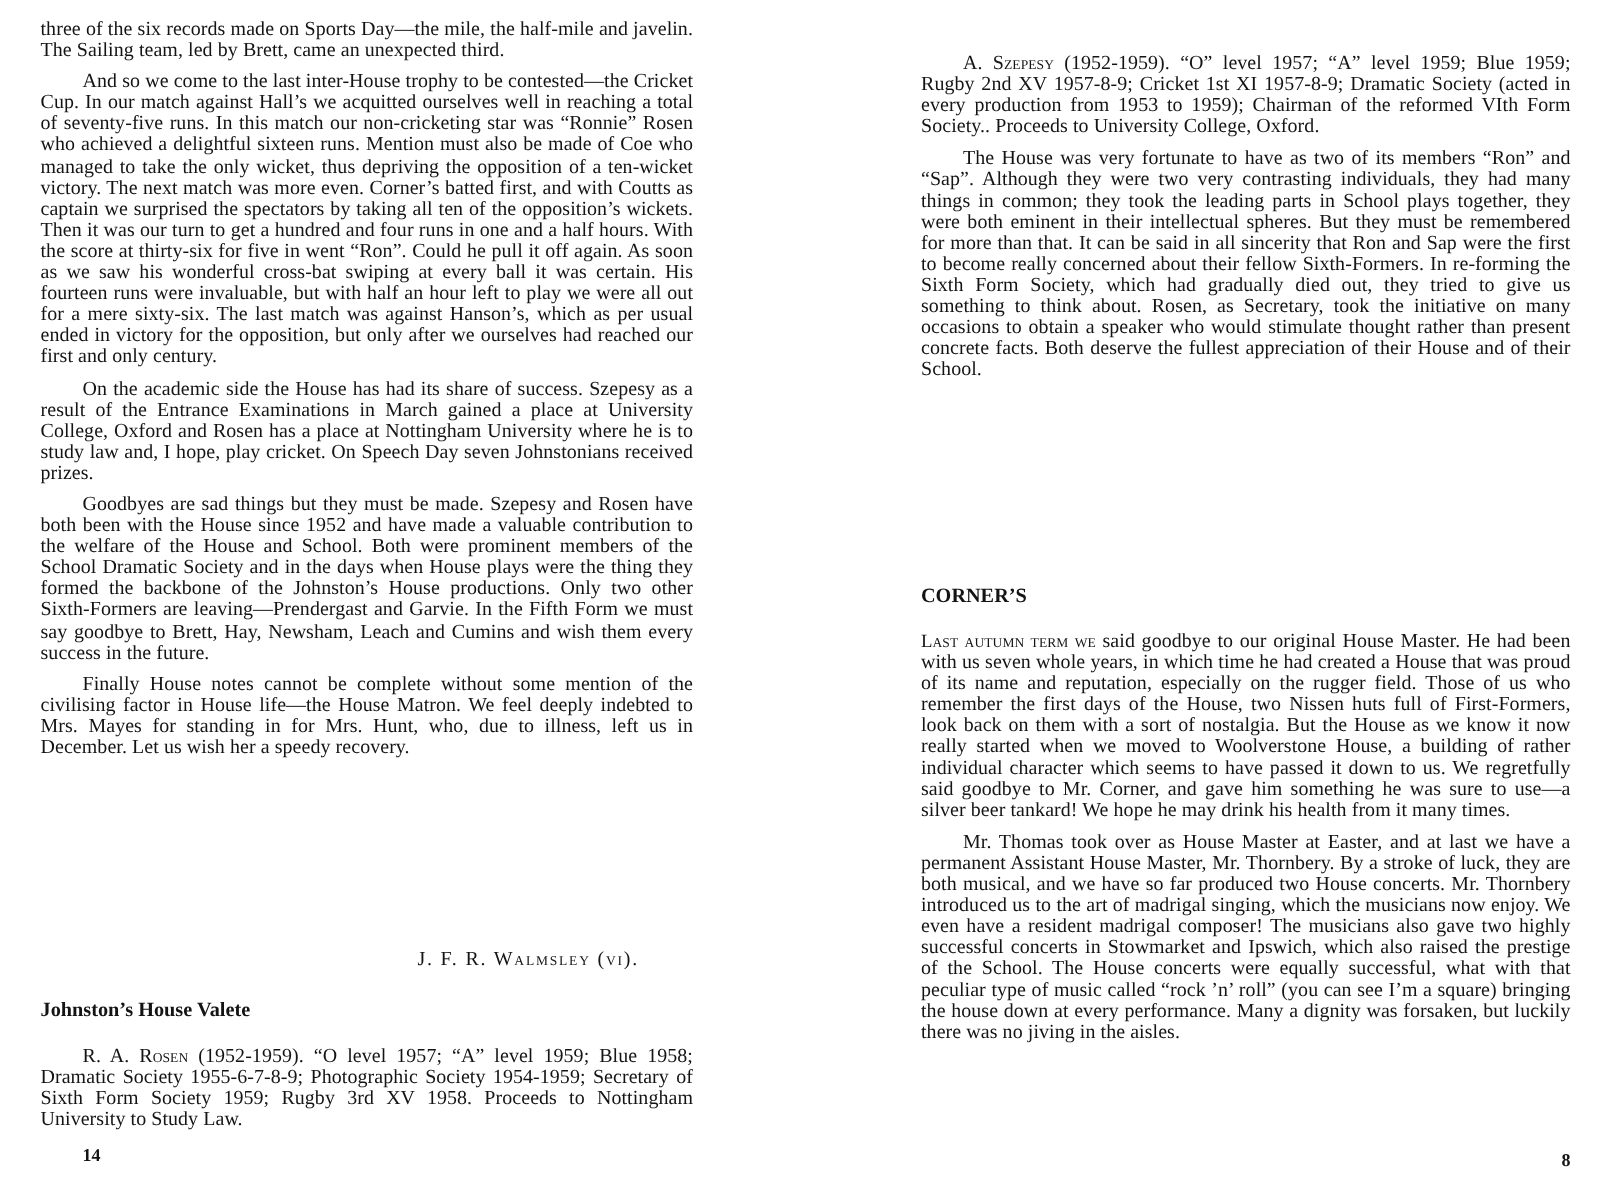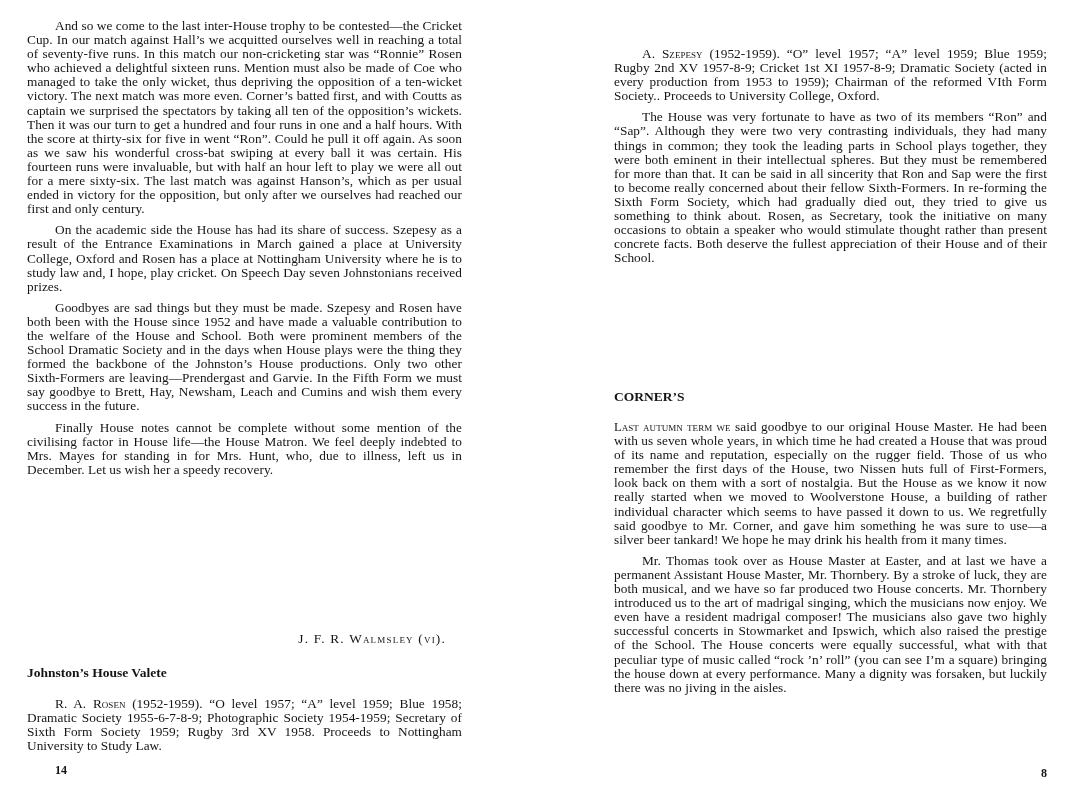--- a/index.html
+++ b/index.html
@@ -10,48 +10,49 @@
   .page { position: absolute; top: 0; height: 800px; }
   .page-left { left: 27px; width: 435px; }
   .page-right { left: 614px; width: 433px; }
   .col { position: absolute; left: 0; right: 0; }
   p.para {
     margin: 0; font-size: 13.3px; line-height: 14.1px; text-align: justify;
     text-indent: 28px; letter-spacing: 0.05px;
   }
   p.noindent { text-indent: 0; }
   .sc { font-variant: small-caps; }
-  .signature { position: absolute; right: 16px; font-size: 13.3px; letter-spacing: 1.2px; }
+  .signature { position: absolute; right: 36px; font-size: 13.3px; letter-spacing: 1.2px; }
   .heading { position: absolute; font-weight: bold; font-size: 13.5px; text-align: center; }
   .pnum { position: absolute; font-weight: bold; font-size: 12px; margin-left: 28px; }
 </style>
 </head>
 <body>
 
 <div class="page page-left">
   <div class="col" style="top:12px;">
+    <p class="para noindent">three of the six records made on Sports Day—the mile, the half-mile and javelin.  The Sailing team, led by Brett, came an unexpected third.</p>
     <p class="para" style="margin-top:7px;">And so we come to the last inter-House trophy to be contested—the Cricket Cup.  In our match against Hall’s we acquitted ourselves well in reaching a total of seventy-five runs.  In this match our non-cricketing star was “Ronnie” Rosen who achieved a delightful sixteen runs.  Mention must also be made of Coe who managed to take the only wicket, thus depriving the opposition of a ten-wicket victory.  The next match was more even.  Corner’s batted first, and with Coutts as captain we surprised the spectators by taking all ten of the opposition’s wickets.  Then it was our turn to get a hundred and four runs in one and a half hours.  With the score at thirty-six for five in went “Ron”.  Could he pull it off again.  As soon as we saw his wonderful cross-bat swiping at every ball it was certain.  His fourteen runs were invaluable, but with half an hour left to play we were all out for a mere sixty-six.  The last match was against Hanson’s, which as per usual ended in victory for the opposition, but only after we ourselves had reached our first and only century.</p>
     <p class="para" style="margin-top:7px;">On the academic side the House has had its share of success. Szepesy as a result of the Entrance Examinations in March gained a place at University College, Oxford and Rosen has a place at Nottingham University where he is to study law and, I hope, play cricket.  On Speech Day seven Johnstonians received prizes.</p>
     <p class="para" style="margin-top:7px;">Goodbyes are sad things but they must be made.  Szepesy and Rosen have both been with the House since 1952 and have made a valuable contribution to the welfare of the House and School.  Both were prominent members of the School Dramatic Society and in the days when House plays were the thing they formed the backbone of the Johnston’s House productions.  Only two other Sixth-Formers are leaving—Prendergast and Garvie.  In the Fifth Form we must say goodbye to Brett, Hay, Newsham, Leach and Cumins and wish them every success in the future.</p>
     <p class="para" style="margin-top:7px;">Finally House notes cannot be complete without some mention of the civilising factor in House life—the House Matron.  We feel deeply indebted to Mrs. Mayes for standing in for Mrs. Hunt, who, due to illness, left us in December.  Let us wish her a speedy recovery.</p>
   </div>
 
   <div class="signature sc" style="top:631px;">J. F. R. Walmsley (vi).</div>
 
   <div class="heading" style="top:665px; left:0;">Johnston’s House Valete</div>
 
   <div class="col" style="top:697px;">
     <p class="para"><span class="sc">R. A. Rosen</span><span> (1952-1959).  “O level 1957;  “A” level 1959; Blue 1958; Dramatic Society 1955-6-7-8-9;  Photographic Society 1954-1959;  Secretary of Sixth Form Society 1959; Rugby 3rd XV 1958.  Proceeds to Nottingham University to Study Law.</span></p>
   </div>
 
   <div class="pnum" style="top:763px; left:0;">14</div>
 </div>
 
 <div class="page page-right">
-  <div class="col" style="top:35px;margin-top:12px;">
+  <div class="col" style="top:35px;">
     <p class="para"><span class="sc">A. Szepesy</span><span> (1952-1959).  “O” level 1957;  “A” level 1959; Blue 1959;  Rugby 2nd XV 1957-8-9;  Cricket 1st XI 1957-8-9; Dramatic Society (acted in every production from 1953 to 1959); Chairman of the reformed VIth Form Society..  Proceeds to University College, Oxford.</span></p>
     <p class="para" style="margin-top:7px;">The House was very fortunate to have as two of its members “Ron” and “Sap”.  Although they were two very contrasting individuals, they had many things in common;  they took the leading parts in School plays together, they were both eminent in their intellectual spheres.  But they must be remembered for more than that.  It can be said in all sincerity that Ron and Sap were the first to become really concerned about their fellow Sixth-Formers.  In re-forming the Sixth Form Society, which had gradually died out, they tried to give us something to think about. Rosen, as Secretary, took the initiative on many occasions to obtain a speaker who would stimulate thought rather than present concrete facts.  Both deserve the fullest appreciation of their House and of their School.</p>
   </div>
 
   <div class="heading" style="top:389px; left:0;">CORNER’S</div>
 
   <div class="col" style="top:420px;">
     <p class="para noindent"><span class="sc" style="font-size:12.5px;">Last autumn term we</span><span> said goodbye to our original House Master. He had been with us seven whole years, in which time he had created a House that was proud of its name and reputation, especially on the rugger field.  Those of us who remember the first days of the House, two Nissen huts full of First-Formers, look back on them with a sort of nostalgia.  But the House as we know it now really started when we moved to Woolverstone House, a building of rather individual character which seems to have passed it down to us.  We regretfully said goodbye to Mr. Corner, and gave him something he was sure to use—a silver beer tankard! We hope he may drink his health from it many times.</span></p>
     <p class="para" style="margin-top:7px;">Mr. Thomas took over as House Master at Easter, and at last we have a permanent Assistant House Master, Mr. Thornbery. By a stroke of luck, they are both musical, and we have so far produced two House concerts.  Mr. Thornbery introduced us to the art of madrigal singing, which the musicians now enjoy.  We even have a resident madrigal composer!  The musicians also gave two highly successful concerts in Stowmarket and Ipswich, which also raised the prestige of the School.  The House concerts were equally successful, what with that peculiar type of music called “rock ’n’ roll” (you can see I’m a square) bringing the house down at every performance.  Many a dignity was forsaken, but luckily there was no jiving in the aisles.</p>
   </div>

